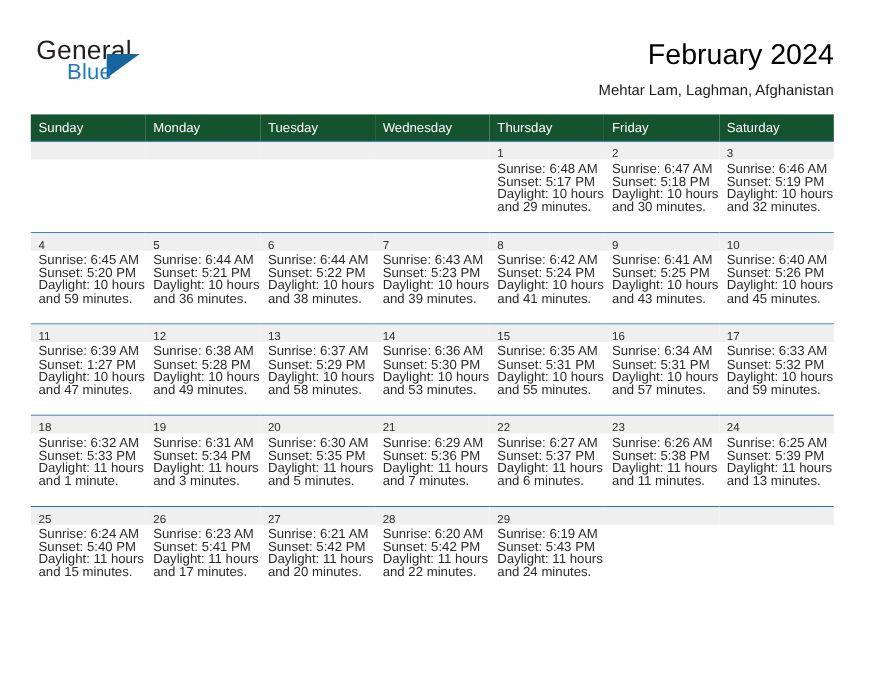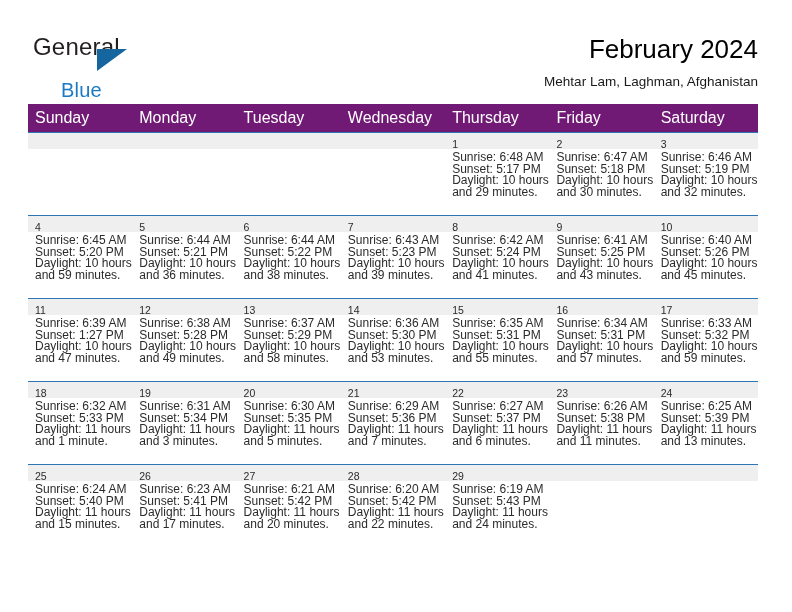--- a/index.html
+++ b/index.html
@@ -50,21 +50,20 @@
   }
   .logo-blue {
     position: absolute;
     left: 28px;
     top: 19px;
     font-size: 20px;
     letter-spacing: 0.2px;
     color: #1b7ac4;
     line-height: 22px;
     white-space: nowrap;
-    margin-top: 24px;
   }
   .logo-triangle {
     position: absolute;
     left: 64px;
     top: 13px;
     width: 0;
     height: 0;
     border-left: 30px solid #15659f;
     border-bottom: 22px solid transparent;
   }
@@ -90,23 +89,23 @@
   
   .cal {
     position: absolute;
     left: 28px;
     top: 104px;
     width: 730px;
     border-collapse: collapse;
     table-layout: fixed;
   }
   .cal th {
-    background: #701a75;
+    background: #14532d;
     color: #ffffff;
-    font-size: 16px;
+    font-size: 12px;
     font-weight: normal;
     text-align: left;
     padding: 5px 0 5px 7px;
     height: 11px;
     border: none;
   }
   .cal td {
     width: 104.28px;
     height: 82px;
     vertical-align: top;

